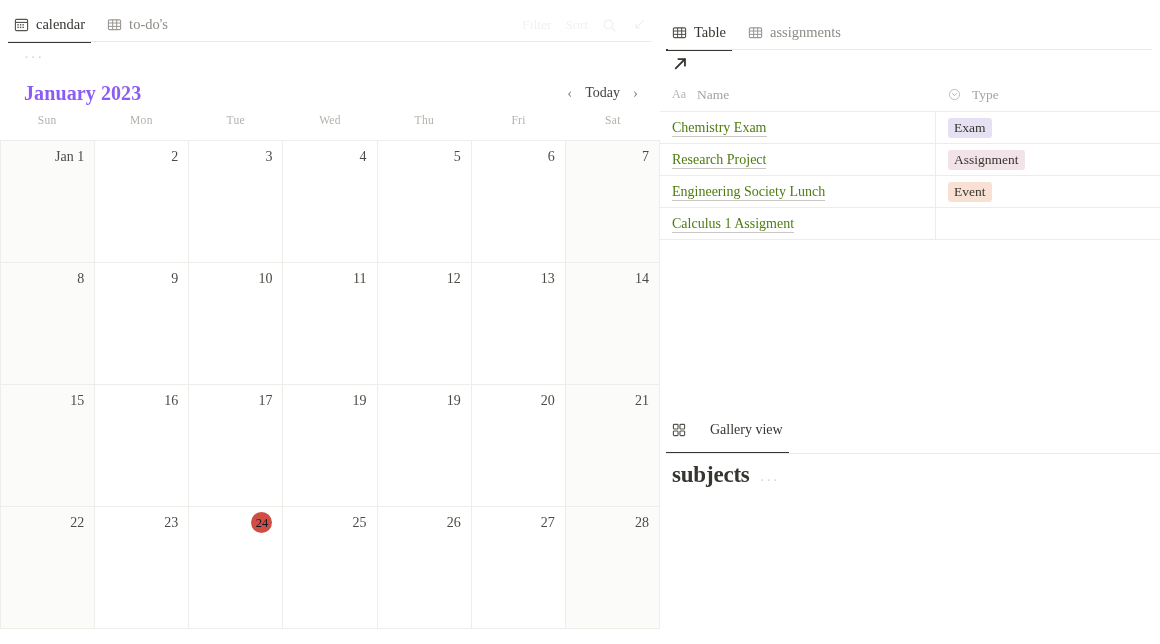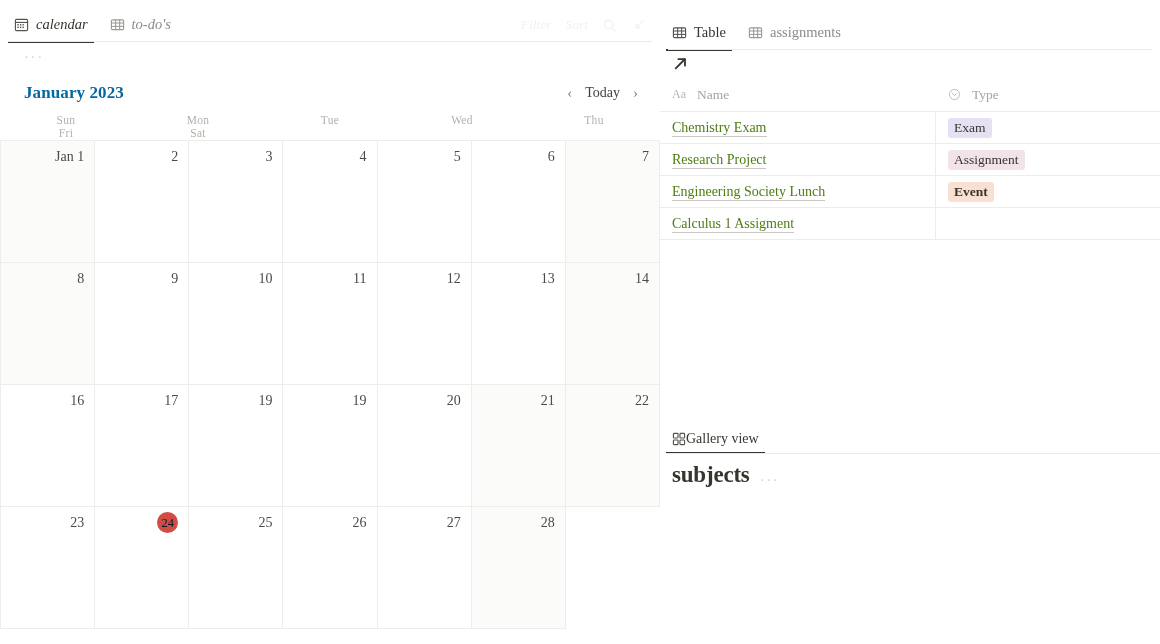--- a/index.html
+++ b/index.html
@@ -30,21 +30,20 @@
     background: #ffffff;
   }
 
   .view-tabs {
     height: 42px;
     display: flex;
     align-items: flex-end;
     gap: 22px;
     padding: 0 14px;
     position: relative;
-    font-style: italic;
   }
   .view-tab {
     display: flex;
     align-items: center;
     gap: 7px;
     font-size: 14.5px;
     color: #8d8b85;
     padding-bottom: 9px;
     position: relative;
     cursor: pointer;
@@ -94,39 +93,39 @@
     cursor: pointer;
   }
 
   .cal-head {
     height: 42px;
     display: flex;
     align-items: center;
     padding: 0 22px 0 24px;
   }
   .cal-title {
-    font-size: 17px;
+    font-size: 20px;
     font-weight: bold;
-    color: #0369a1;
+    color: #8b5cf6;
     letter-spacing: .1px;
   }
   .cal-nav {
     margin-left: auto;
     display: flex;
     align-items: center;
     gap: 13px;
     color: #5d5b55;
     font-size: 14px;
   }
   .cal-nav .chev { color: #8a8780; font-size: 15px; cursor: pointer; line-height: 1; }
   .cal-nav .today { cursor: pointer; color: #43413b; }
 
   .dow-row {
     display: grid;
-    grid-template-columns: repeat(5, 1fr);
+    grid-template-columns: repeat(7, 1fr);
     height: 26px;
   }
   .dow {
     font-size: 11.5px;
     color: #b4b1ab;
     text-align: center;
     letter-spacing: .3px;
   }
 
   .cal-grid {
@@ -268,24 +267,24 @@
     left: 0; right: 0;
     top: 420px;
     height: 34px;
     display: flex;
     align-items: flex-end;
     padding: 0 0 0 12px;
   }
   .gallery-tab {
     display: flex;
     align-items: center;
-    gap: 0;
+    gap: 24px;
     font-size: 14px;
     color: #37352f;
-    padding-bottom: 7px;
+    padding-bottom: 16px;
     position: relative;
     cursor: pointer;
   }
   .gallery-tab::after {
     content: "";
     position: absolute;
     left: -6px; right: -6px; bottom: 0;
     height: 2px;
     background: #37352f;
   }
@@ -426,20 +425,23 @@
           <span class="daynum">11</span>
         </div>
         <div class="cell">
           <span class="daynum">12</span>
         </div>
         <div class="cell">
           <span class="daynum">13</span>
         </div>
         <div class="cell weekend">
           <span class="daynum">14</span>
+        </div>
+        <div class="cell weekend">
+          <span class="daynum">15</span>
         </div>
         <div class="cell">
           <span class="daynum">16</span>
         </div>
         <div class="cell">
           <span class="daynum">17</span>
         </div>
         <div class="cell">
           <span class="daynum">19</span>
         </div>
@@ -548,21 +550,21 @@
             </div>
             <div class="db-cell-type">
               <span class="badge" style="background: rgb(242, 227, 232);">Assignment</span>
             </div>
           </div>
           <div class="db-row">
             <div class="db-cell-name">
               <span>Engineering Society Lunch</span>
             </div>
             <div class="db-cell-type">
-              <span class="badge" style="background: rgb(248, 224, 211); font-weight: bold;">Event</span>
+              <span class="badge" style="background: rgb(248, 224, 211);">Event</span>
             </div>
           </div>
           <div class="db-row">
             <div class="db-cell-name">
               <span>Calculus 1 Assigment</span>
             </div>
             <div class="db-cell-type"></div>
           </div>
         </div>
     </div>

